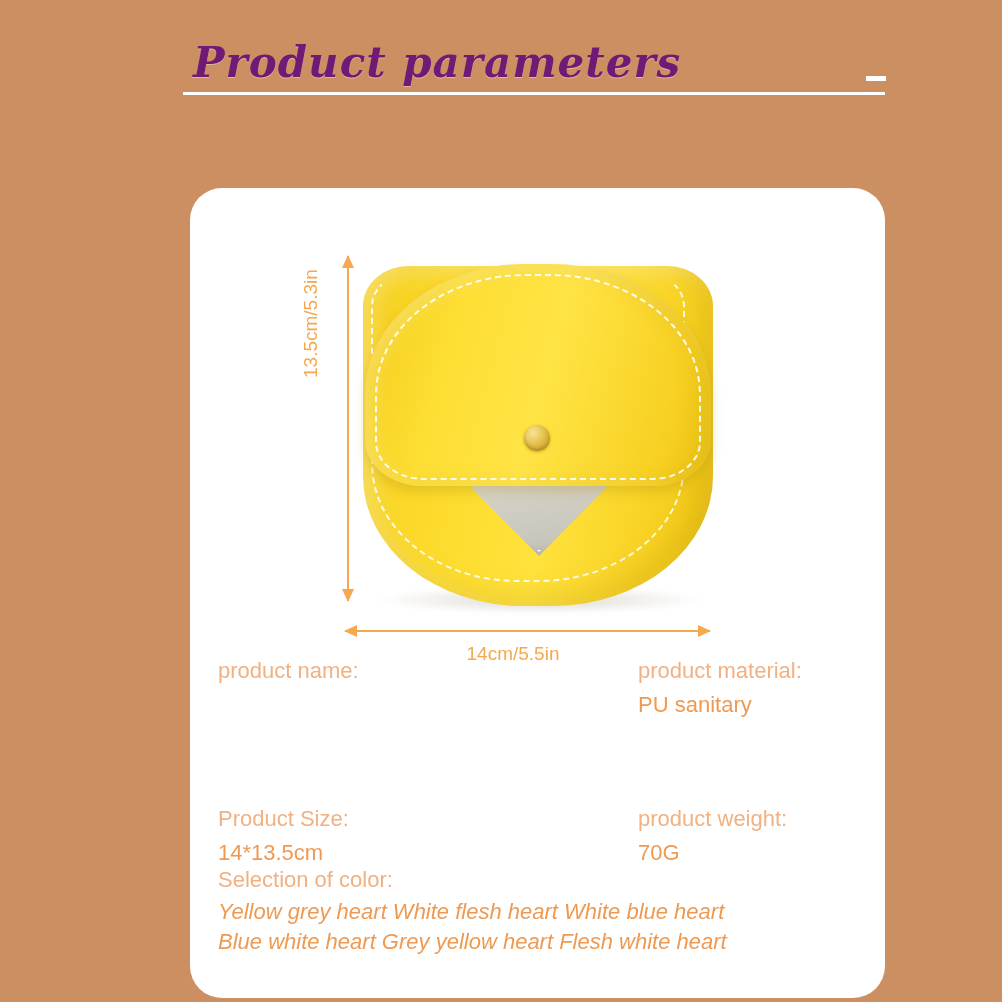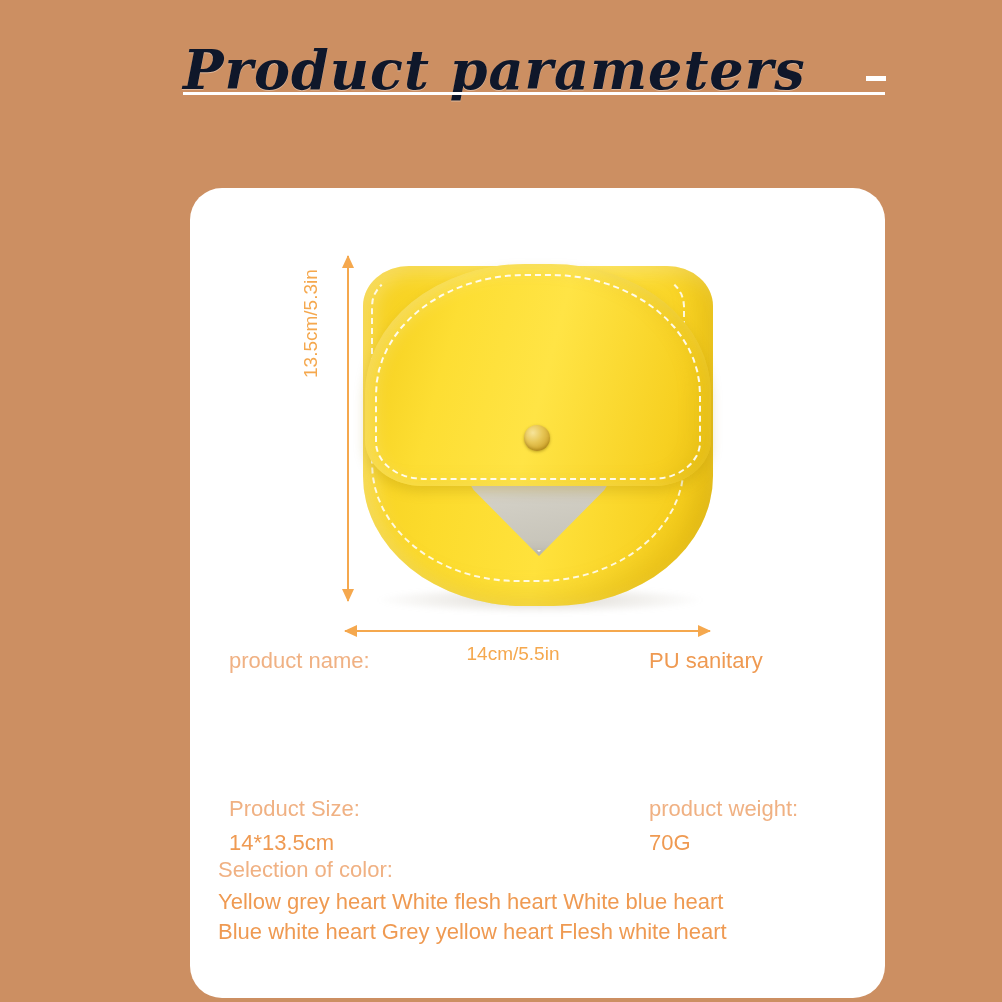--- a/index.html
+++ b/index.html
@@ -6,27 +6,27 @@
   html, body {
     width:1002px; height:1002px;
     overflow:hidden;
     font-family:"Liberation Sans", sans-serif;
   }
   body { background:#cc8f62; position:relative; }
 
   
   .header { position:absolute; left:0; top:0; width:1002px; height:120px; }
   .title {
-    position:absolute; left:183px; top:38px;
+    position:absolute; left:193px; top:38px;
     font-family:"DejaVu Serif", serif;
     font-style:italic;
     font-weight:700;
-    font-size:54px;
+    font-size:42px;
     letter-spacing:1px;
-    color:#0f172a;
+    color:#701a75;
     white-space:nowrap;
     text-shadow:0 1px 0 rgba(255,255,255,.35);
   }
   .title-rule {
     position:absolute; left:183px; top:92px;
     width:702px; height:3px; background:#ffffff;
   }
   .title-dash {
     position:absolute; left:866px; top:76px;
     width:20px; height:5px; background:#ffffff;
@@ -137,34 +137,34 @@
     content:""; position:absolute; top:-5px; right:-1px;
     border-top:6px solid transparent; border-bottom:6px solid transparent;
     border-left:13px solid #f5a84e;
   }
   .dim-h-label {
     position:absolute; left:0; top:455px; width:646px;
     text-align:center; font-size:19px; color:#f5a84e;
   }
 
   
-  .specs { position:absolute; left:0; top:456px; width:695px;padding-left:11px; }
+  .specs { position:absolute; left:0; top:466px; width:695px; }
   .spec-row { position:relative; height:148px; }
   .spec-cell { position:absolute; top:0; }
   .spec-cell.left  { left:28px; }
   .spec-cell.right { left:448px; }
   .spec-label {
     font-size:22px; color:#f0b183; line-height:34px; white-space:nowrap;
   }
   .spec-value {
     font-size:22px; color:#ef9a52; line-height:34px; white-space:nowrap;
   }
   .colors { position:absolute; left:28px; top:208px; }
   .colors .spec-label { line-height:35px; }
-  .colors .spec-value { line-height:30px; }
+  .colors .spec-value { line-height:30px;font-style:italic; }
 </style>
 </head>
 <body>
 
 <div class="header">
   <div class="title">Product parameters</div>
   <div class="title-rule"></div>
   <div class="title-dash"></div>
 </div>
 
@@ -190,20 +190,21 @@
     <div class="dim-h-label">14cm/5.5in</div>
   </div>
 
   <div class="specs">
 
     <div class="spec-row">
       <div class="spec-cell left">
         <div class="spec-label">product name:</div>
       </div>
       <div class="spec-cell right">
+        <div class="spec-label">product material:</div>
         <div class="spec-value">PU sanitary</div>
       </div>
     </div>
 
     <div class="spec-row">
       <div class="spec-cell left">
         <div class="spec-label">Product Size:</div>
         <div class="spec-value">14*13.5cm</div>
       </div>
       <div class="spec-cell right">

